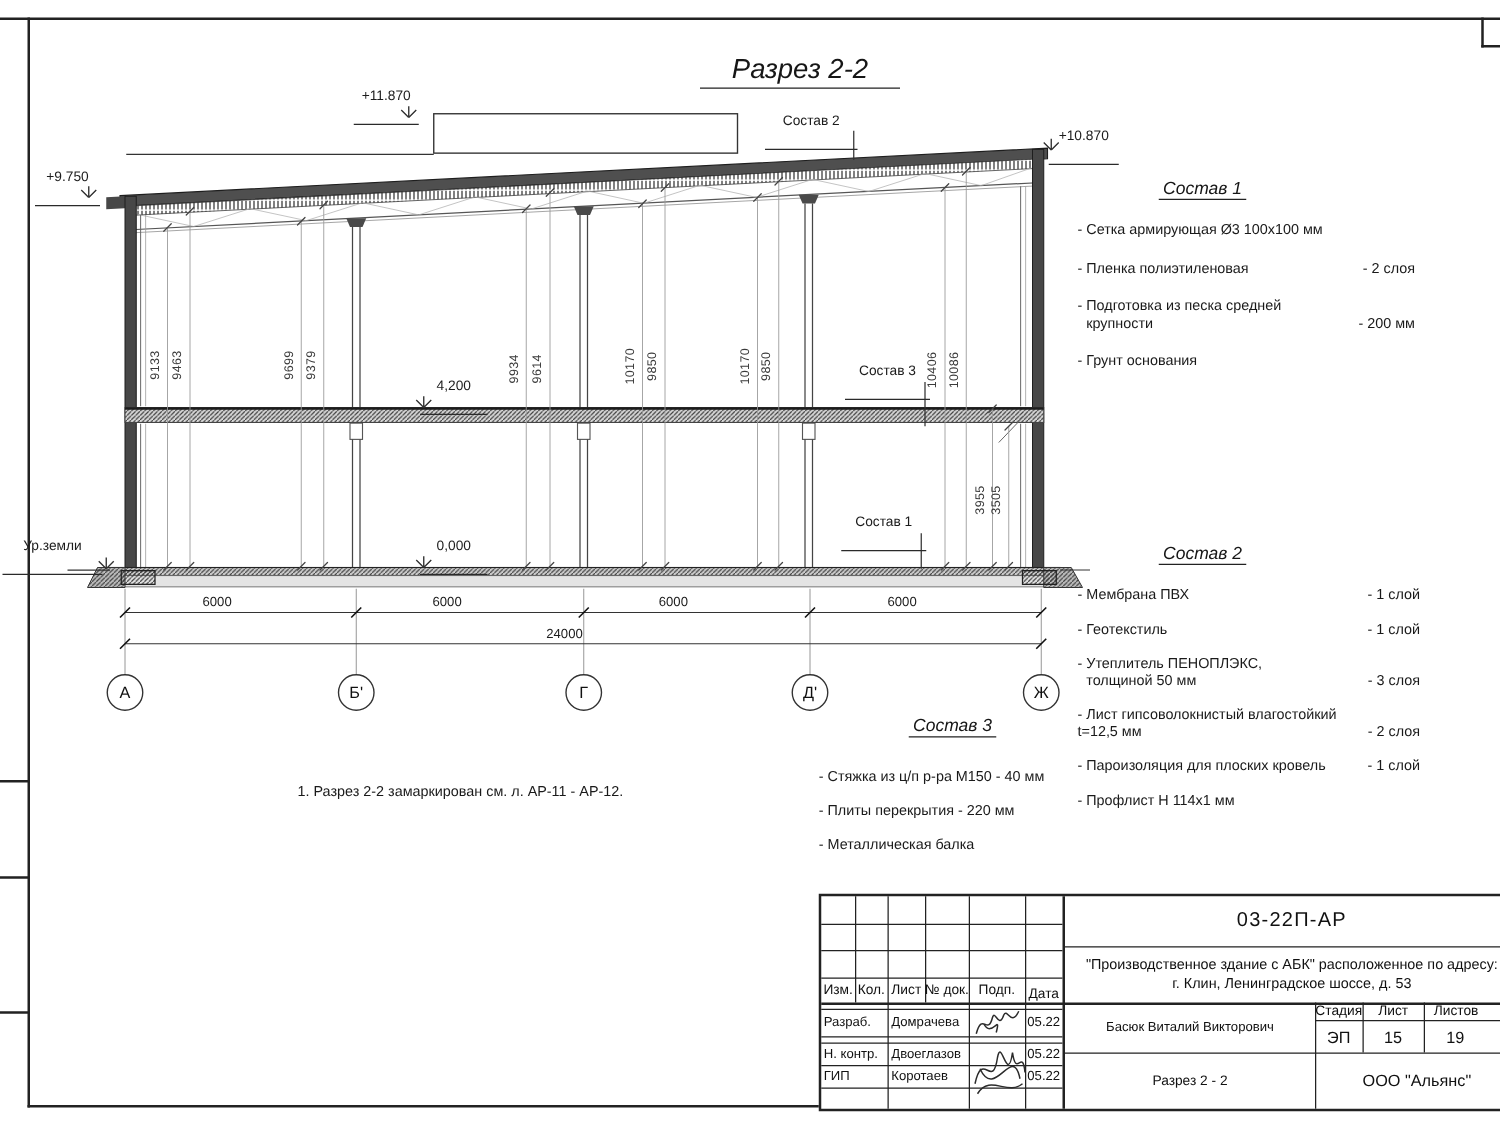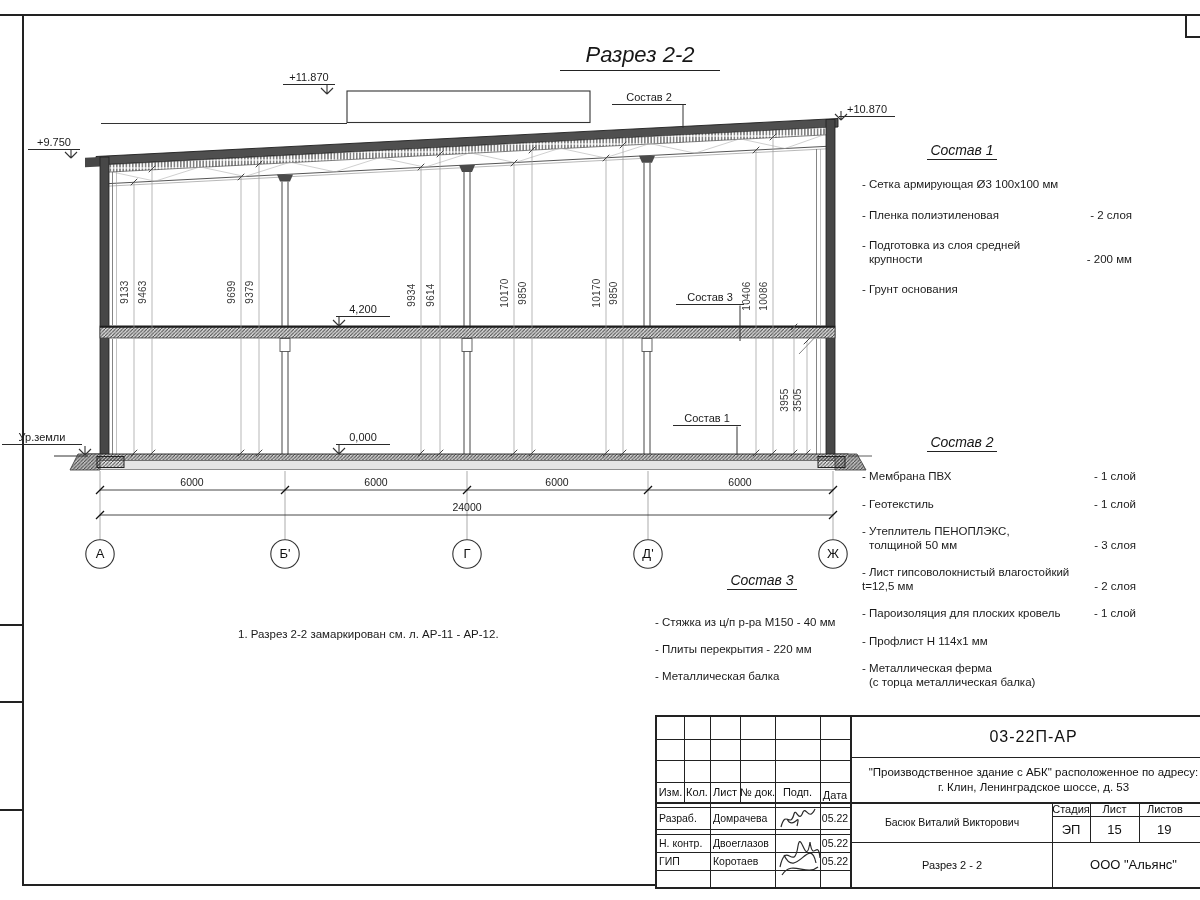--- a/index.html
+++ b/index.html
@@ -1,27 +1,27 @@
 <!DOCTYPE html>
 <html><head>
 <meta charset="utf-8">
 <style>
   html,body{margin:0;padding:0;background:#fff}
   body{width:1200px;height:900px;position:relative;overflow:hidden;
        font-family:"Liberation Sans",sans-serif;color:#1e1e1e}
   .abs{position:absolute}
   .frame{position:absolute;background:#222}
   .lbl{position:absolute;font-size:11px;white-space:nowrap;color:#1c1c1c}
-  .shelf{border-bottom:1.2px solid #2a2a2a;padding:0 2px 1px;text-align:center}
+  .shelf{border-bottom:1.2px solid #2a2a2a;padding:0 2px 16px;text-align:center}
   .chev{position:absolute}
   .title{position:absolute;font-size:22px;font-style:italic;text-align:center;
          border-bottom:1.5px solid #222;padding-bottom:2px;color:#161616}
   .rot{position:absolute;width:60px;height:14px;font-size:10px;text-align:center;
        transform:rotate(-90deg);color:#3a3a3a;letter-spacing:.3px;white-space:nowrap}
-  .dim{position:absolute;width:60px;text-align:center;font-size:10.5px;color:#1c1c1c}
+  .dim{position:absolute;width:60px;text-align:left;font-size:10.5px;color:#1c1c1c}
   .ax{position:absolute;width:30px;text-align:center;font-size:13px;color:#111}
   .chead{position:absolute;width:84px;text-align:center;font-size:14px;font-style:italic;color:#161616}
   .chead span{border-bottom:1.2px solid #222;padding:0 3px 1px}
   .panel{position:absolute;font-size:11.5px;line-height:13.5px;color:#1a1a1a}
   .itm1{margin-bottom:17px}.itm2{margin-bottom:14px}.itm3{margin-bottom:13.5px}
   .row{display:flex}.row .v{margin-left:auto;padding-left:8px}.ind{padding-left:7px}
   .note{position:absolute;font-size:11.5px;color:#1a1a1a;white-space:nowrap}
   
   .tb{position:absolute;left:655px;top:715px;width:558px;height:170px;border:2px solid #222;background:#fff}
   .vl,.hl{position:absolute;background:#222}
@@ -270,21 +270,21 @@
       </div>
   </div>
   <div class="itm1">
     <div class="row">
         <span>- Пленка полиэтиленовая</span>
         <span class="v">-  2 слоя</span>
       </div>
   </div>
   <div class="itm1">
     <div class="row">
-        <span>- Подготовка из слоя средней</span>
+        <span>- Подготовка из песка средней</span>
       </div>
     <div class="row ind">
         <span>крупности</span>
         <span class="v">- 200 мм</span>
       </div>
   </div>
   <div class="itm1">
     <div class="row">
         <span>- Грунт основания</span>
       </div>
@@ -325,28 +325,20 @@
   </div>
   <div class="itm2">
     <div class="row">
         <span>- Пароизоляция для плоских кровель</span>
         <span class="v">- 1 слой</span>
       </div>
   </div>
   <div class="itm2">
     <div class="row">
         <span>- Профлист Н 114х1 мм</span>
-      </div>
-  </div>
-  <div class="itm2">
-    <div class="row">
-        <span>- Металлическая ферма</span>
-      </div>
-    <div class="row ind">
-        <span>(с торца металлическая балка)</span>
       </div>
   </div>
 </div>
 
 <div class="chead" style="left:720px;top:572px"><span>Состав 3</span></div>
 <div class="panel" style="left:655px;top:616px;width:210px">
   <div class="itm3">
       <div class="row">
         <span>- Стяжка из ц/п р-ра М150 - 40 мм</span>
       </div>

